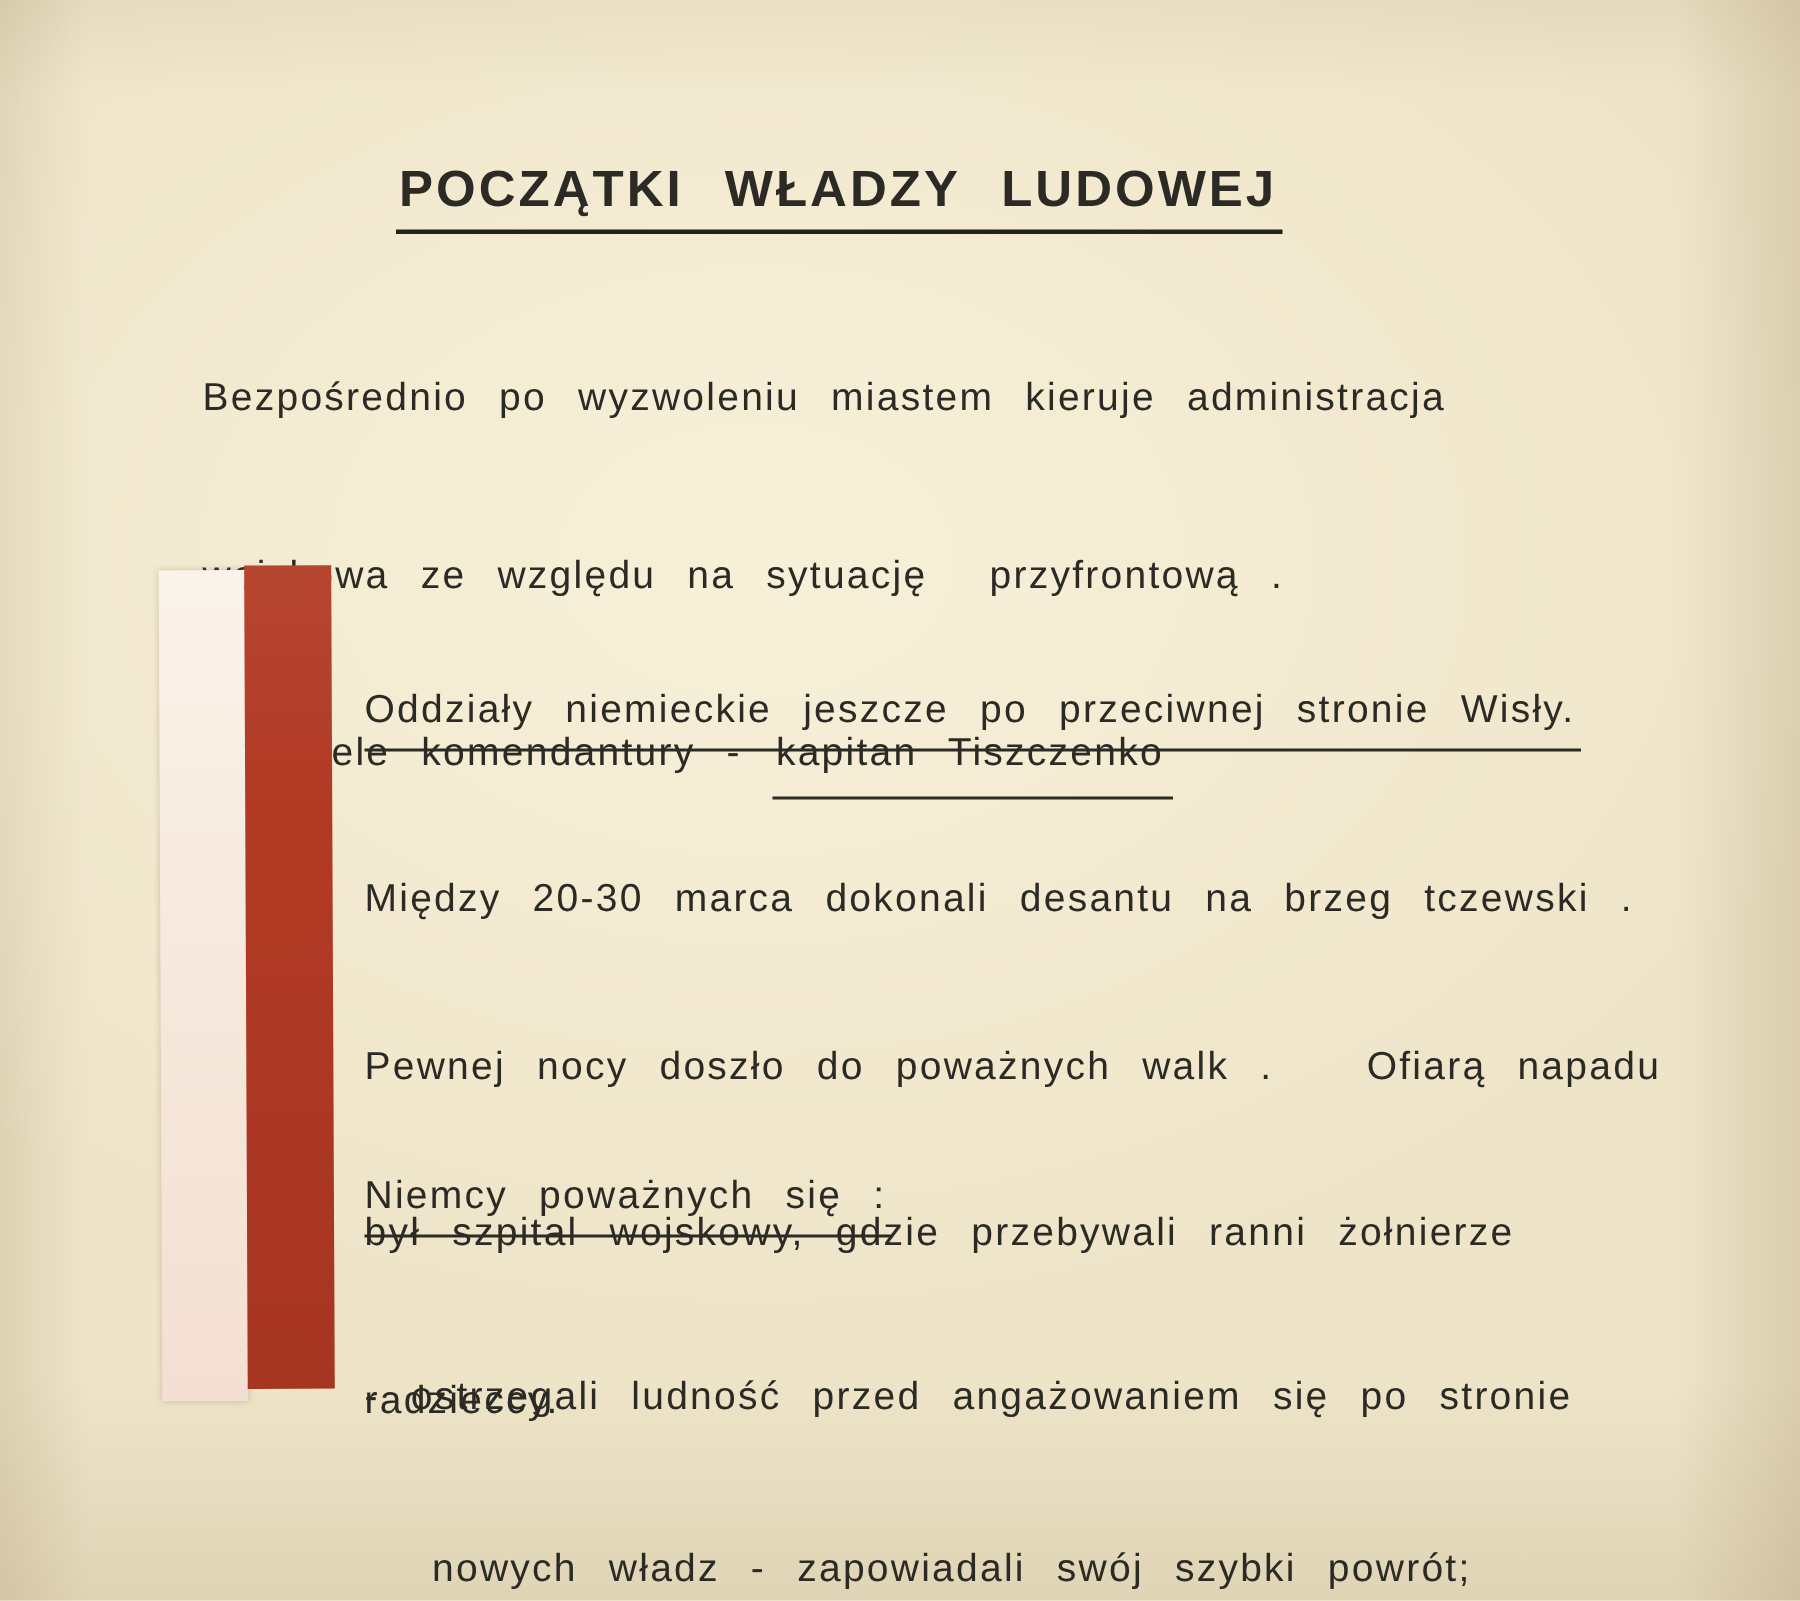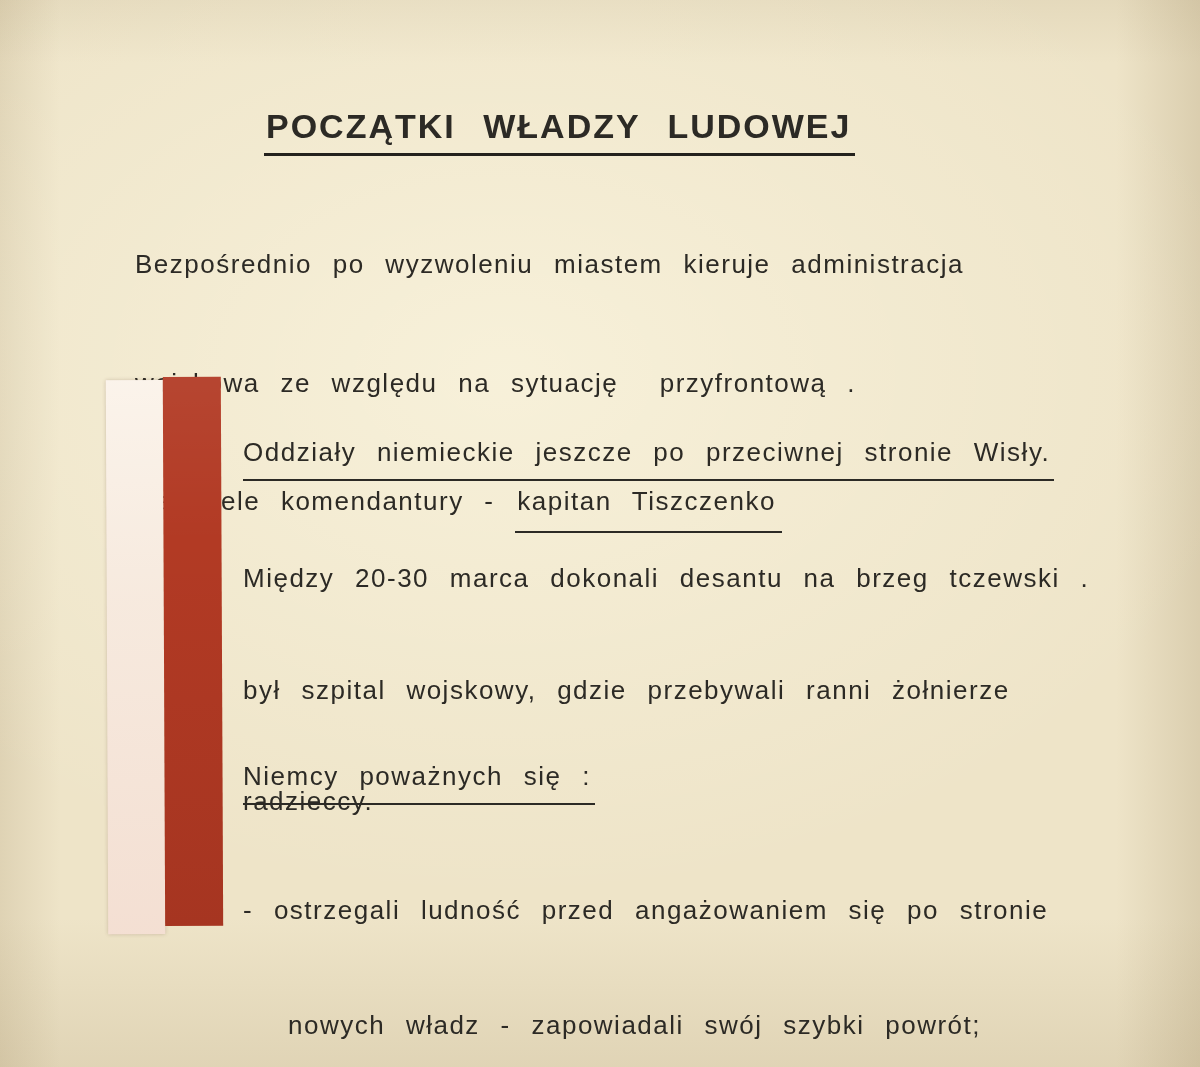--- a/index.html
+++ b/index.html
@@ -71,20 +71,21 @@
     background: linear-gradient(to bottom, rgba(255,255,255,0.06) 0%, rgba(0,0,0,0) 30%, rgba(60,10,5,0.10) 100%);
   }
   
   .section1 { left: 243px; top: 360px; line-height: 37.2px; }
   .section2 { left: 243px; top: 680px; line-height: 38.5px; }
   .section-heading {
     display: inline-block;
     border-bottom: 2.5px solid #2c2a25;
     padding: 0 4px 7px 0;
     margin-bottom: 5px;
+    margin-top: 20px;
   }
   .section2 .section-heading { margin-bottom: 9px; }
   .bullet-cont { margin-left: 45px; }
 </style>
 </head>
 <body>
 
 <div class="page">
 
   <h1 class="title"><span class="title-inner">POCZĄTKI WŁADZY LUDOWEJ</span></h1>
@@ -96,20 +97,21 @@
   </div>
 
   <div class="flag">
     <div class="stripe stripe-white" style="background: rgb(246, 233, 221);"></div>
     <div class="stripe stripe-red" style="background: rgb(178, 58, 36);"></div>
   </div>
 
   <div class="txt section1">
     <div><span class="section-heading">Oddziały niemieckie jeszcze po przeciwnej stronie Wisły.</span></div>
     <div>Między 20-30 marca dokonali desantu na brzeg tczewski .</div>
+    <div>Pewnej nocy doszło do poważnych walk .   Ofiarą napadu</div>
     <div>był szpital wojskowy, gdzie przebywali ranni żołnierze</div>
     <div>radzieccy.</div>
     
   </div>
 
   <div class="txt section2">
     <div><span class="section-heading">Niemcy poważnych się :</span></div>
     <div>- ostrzegali ludność przed angażowaniem się po stronie</div>
     <div class="bullet-cont">nowych władz - zapowiadali swój szybki powrót;</div>
     

